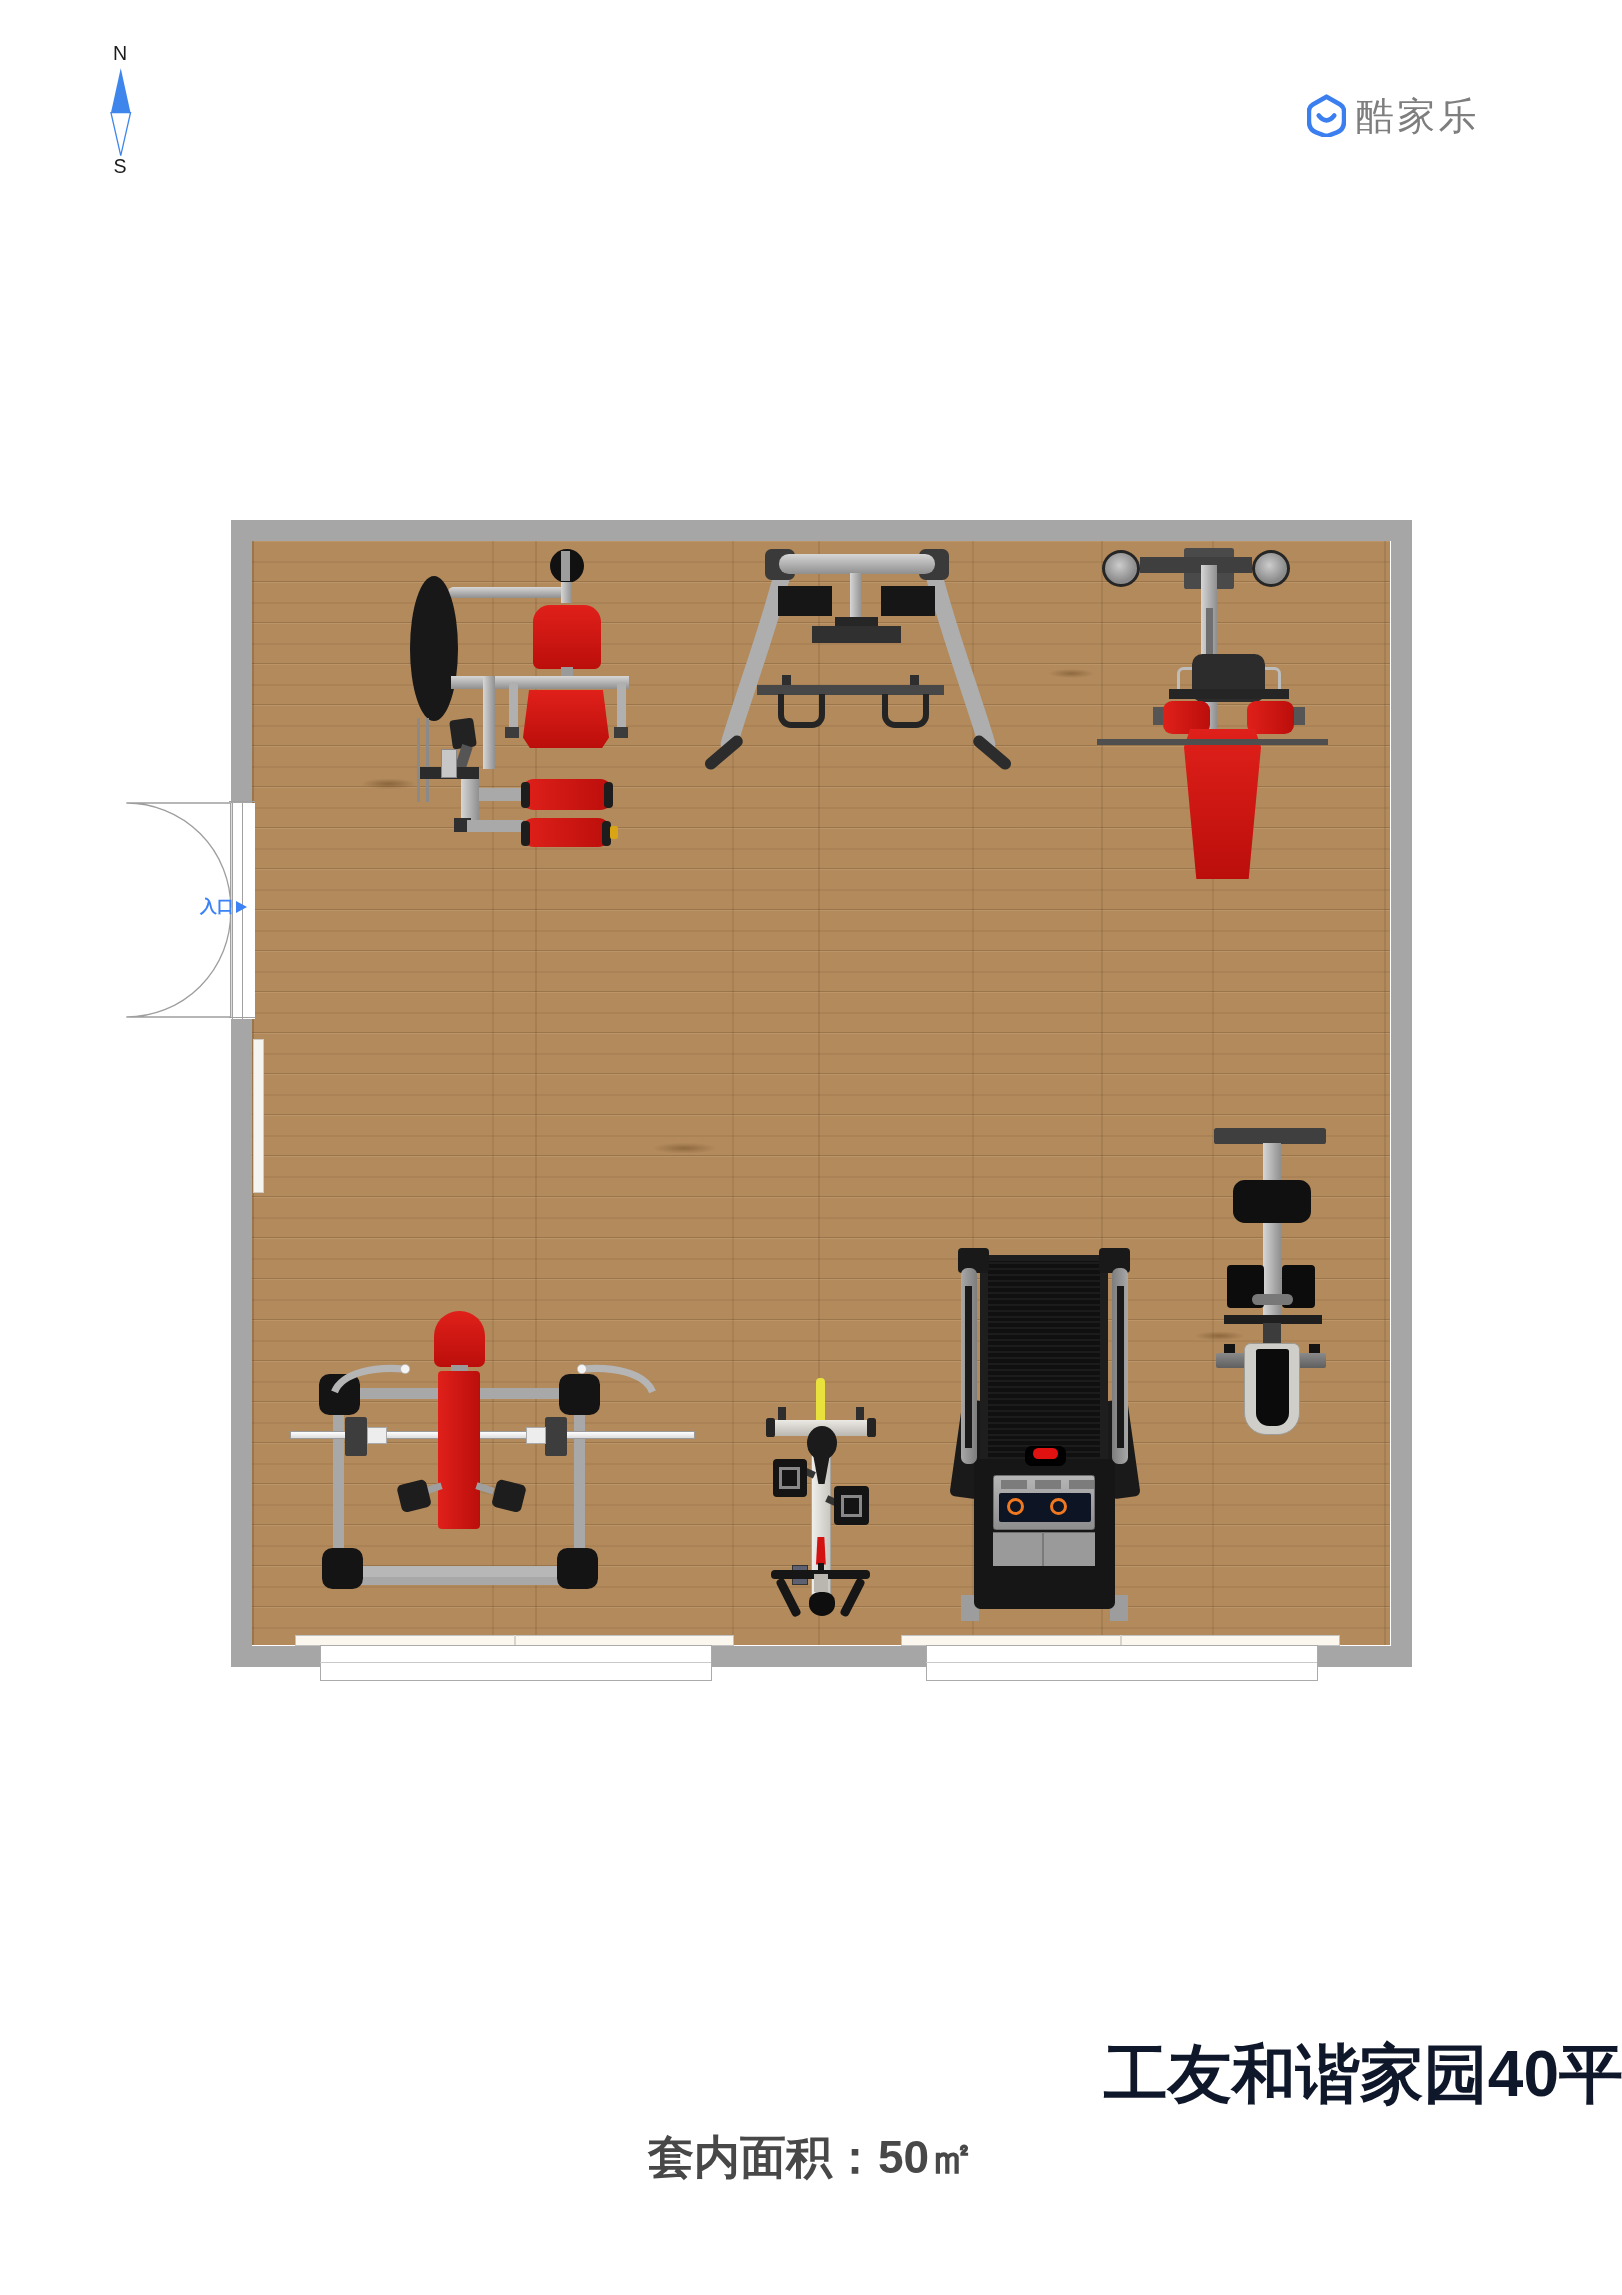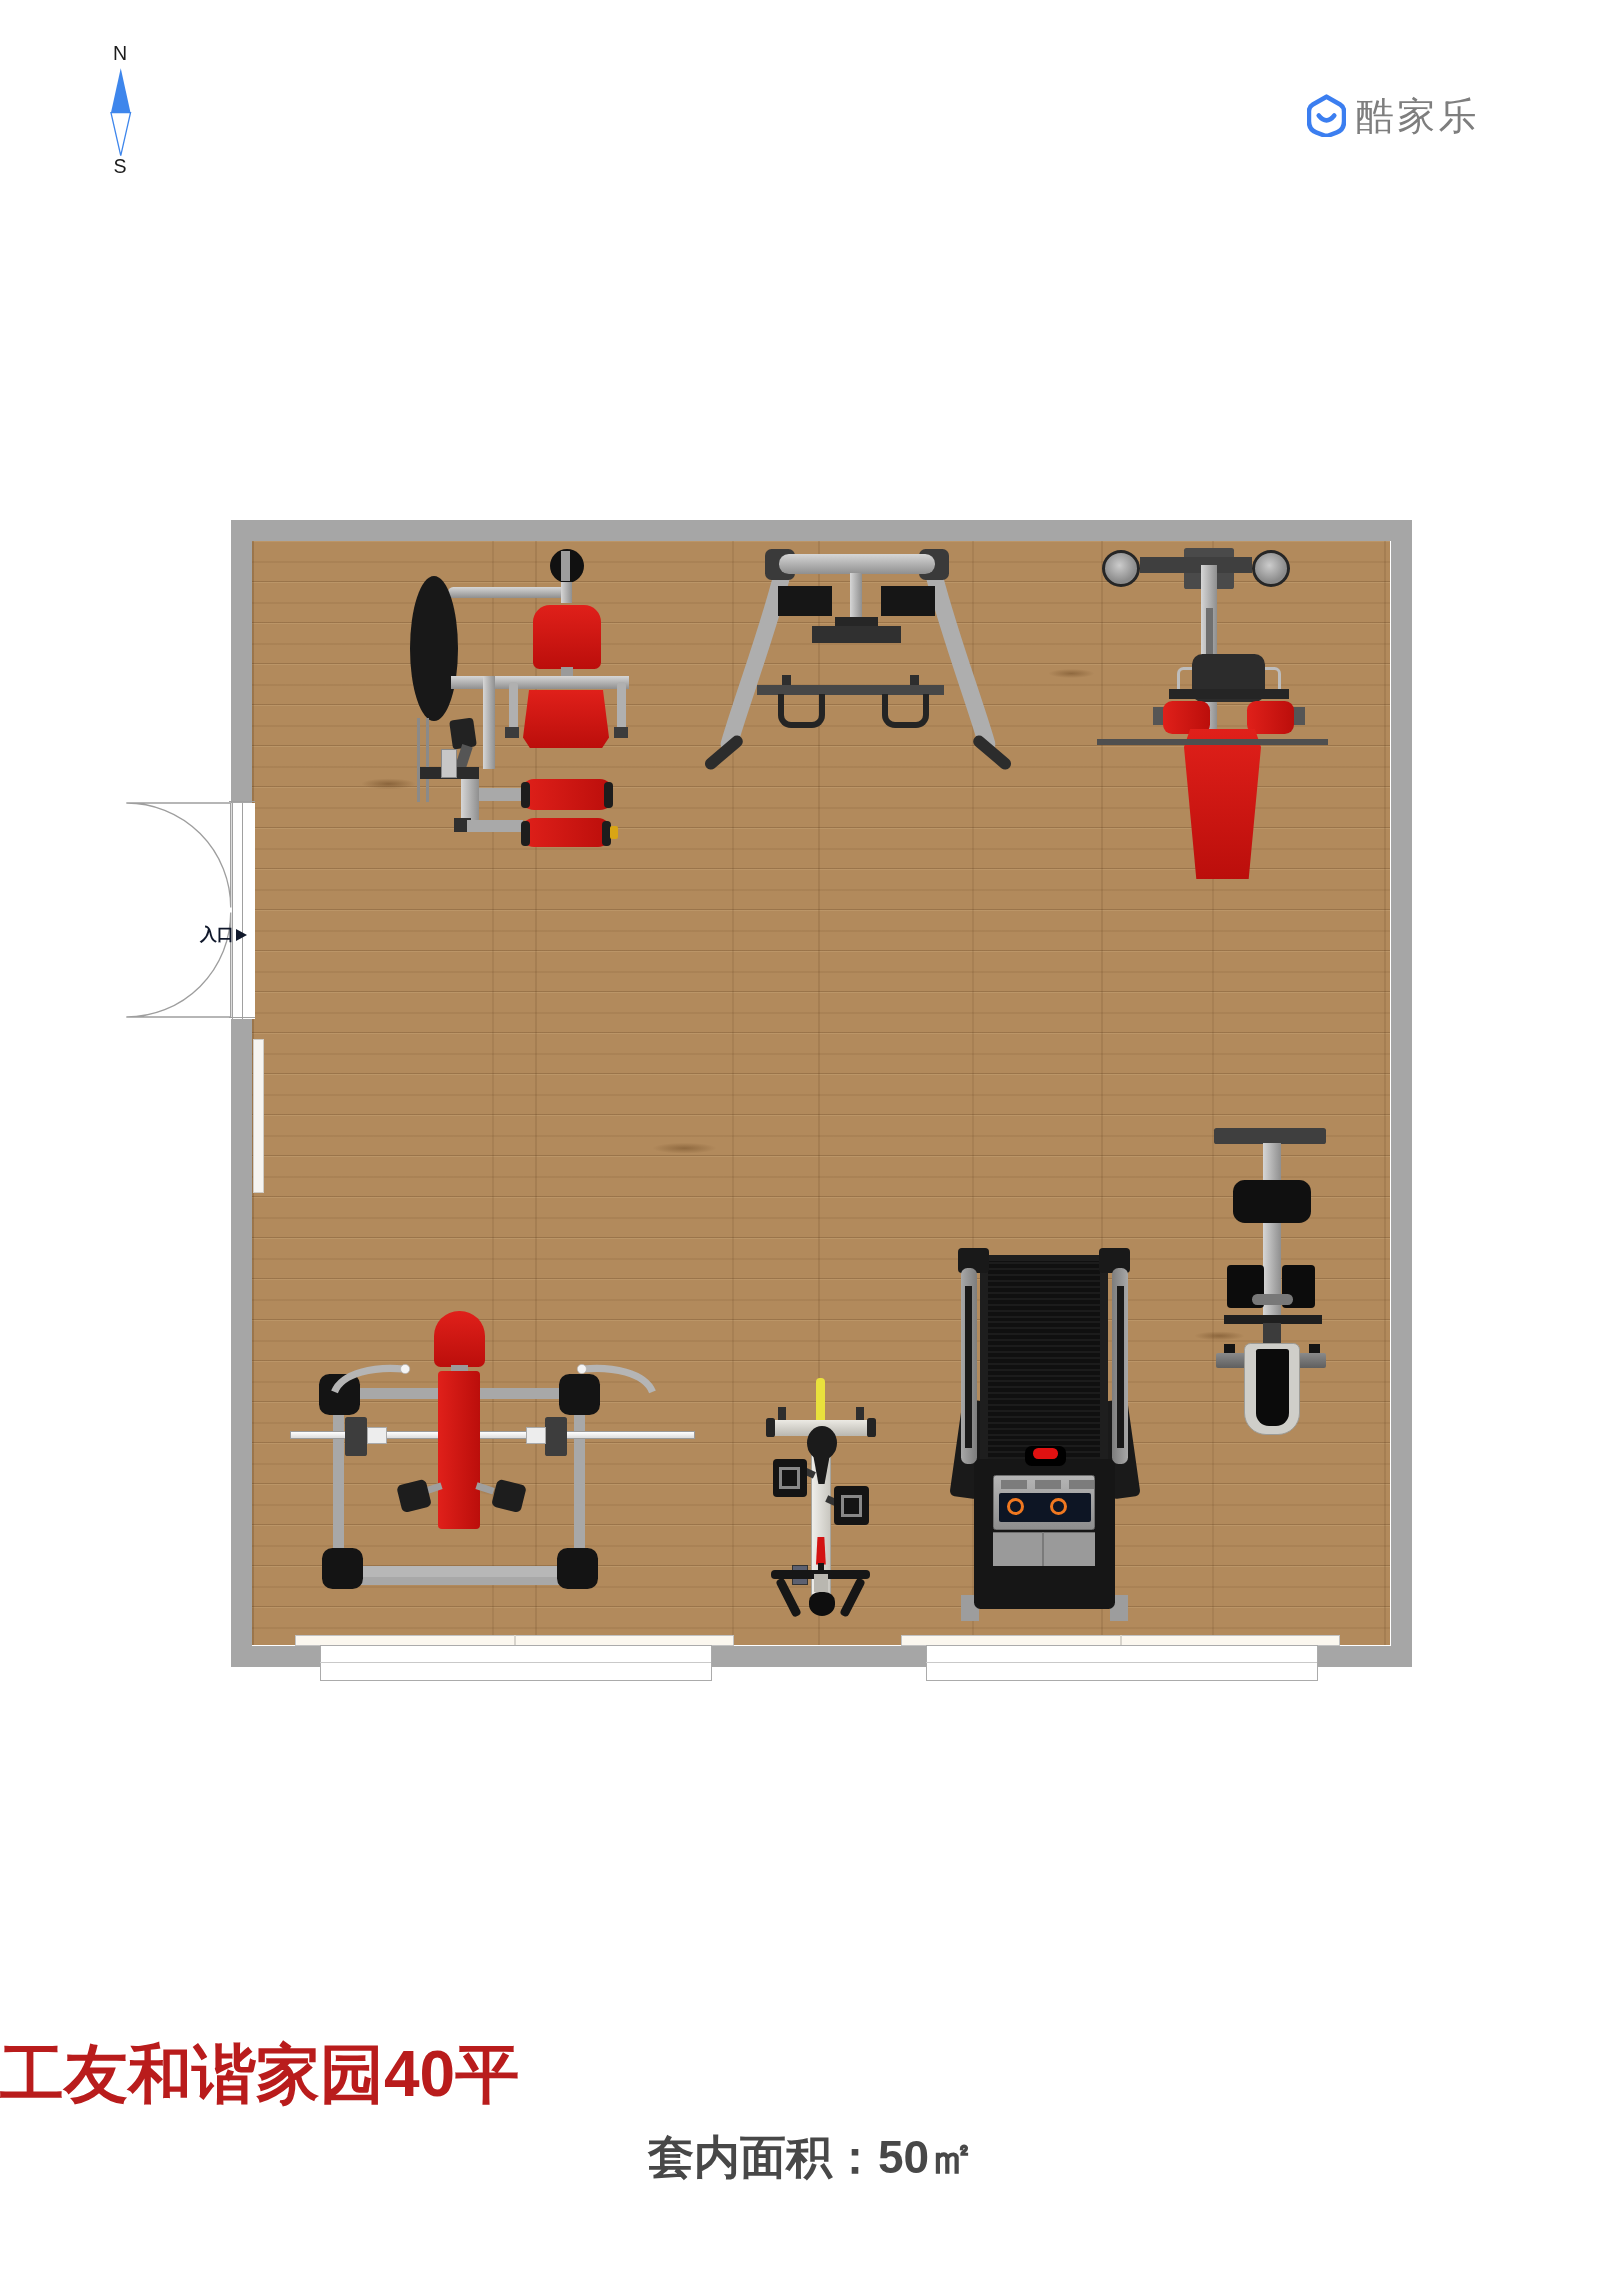--- a/index.html
+++ b/index.html
@@ -26,21 +26,21 @@
       repeating-linear-gradient(90deg, rgba(70,40,12,.12) 0 2px, rgba(70,40,12,0) 2px 283px),
       repeating-linear-gradient(90deg, rgba(70,40,12,.10) 0 2px, rgba(70,40,12,0) 2px 240px),
       repeating-linear-gradient(180deg, rgba(255,230,185,.12) 0 1.3px, rgba(0,0,0,0) 1.3px 19.6px,
         rgba(95,60,25,.10) 19.6px 22px, rgba(0,0,0,0) 22px 40px, rgba(70,40,12,.22) 40px 41px);
   }
   .walls{left:231px;top:520px;width:1181px;height:1147px;border:21.6px solid #a6a6a6;box-sizing:border-box;}
   .compass-label{width:26px;text-align:center;font-size:19.6px;color:#1c1c1c;line-height:1;}
   .brand-text{font-size:38px;color:#7e7e7e;font-weight:500;letter-spacing:3.3px;line-height:1;}
   .entrance{display:flex;align-items:center;gap:2px;font-weight:bold;font-size:17px;line-height:1;}
   .entrance .tri{width:0;height:0;border-top:6.5px solid transparent;border-bottom:6.5px solid transparent;border-left:11px solid currentColor;}
-  .title{left:0;top:2039px;width:1623px;text-align:left;font-size:64px;font-weight:bold;color:#b91c1c;line-height:1.1;}
+  .title{left:0;top:2039px;width:1623px;text-align:right;font-size:64px;font-weight:bold;color:#0f172a;line-height:1.1;}
   .subtitle{left:0;top:2132px;width:1623px;text-align:center;font-size:46px;font-weight:600;color:#484848;line-height:1.1;}
 </style>
 </head>
 <body>
 
 <div class="p compass-label" style="left:107px;top:44px;">N</div>
 <svg class="p" style="left:109px;top:67px;" width="23.5" height="90" viewBox="0 0 36 138">
   <polygon points="18,2 33,70 3,70" fill="#3e86ec"></polygon>
   <polygon points="3,70 33,70 18,136" fill="#ffffff" stroke="#3e86ec" stroke-width="2"></polygon>
 </svg>
@@ -57,21 +57,21 @@
 
 <i class="p" style="left:229px;top:803px;width:25.5px;height:216px;background:#fff;"></i>
 <i class="p" style="left:229px;top:801px;width:25.5px;height:1.3px;background:#a0a0a0;"></i>
 <i class="p" style="left:229px;top:1017px;width:25.5px;height:1.3px;background:#a0a0a0;"></i>
 <i class="p" style="left:232px;top:803px;width:1.3px;height:216px;background:#a0a0a0;"></i>
 <i class="p" style="left:242px;top:803px;width:1.3px;height:216px;background:#a0a0a0;"></i>
 <svg class="p" style="left:125px;top:801px;" width="107" height="218" viewBox="0 0 164 334">
   <path d="M162,3 L2,3 A160,160 0 0 1 162,163 Z" fill="#ffffff" stroke="#9e9e9e" stroke-width="2"></path>
   <path d="M162,331 L2,331 A160,160 0 0 0 162,171 Z" fill="#ffffff" stroke="#9e9e9e" stroke-width="2"></path>
 </svg>
-<div class="p entrance" style="left:200px;top:898px;color:#0f172a;margin-top:28px;">
+<div class="p entrance" style="left:200px;top:898px;color:#3b82f6;">
   <span>入口</span>
   <span class="tri"></span>
 </div>
 
 <i class="p" style="left:253px;top:1039px;width:10.5px;height:154px;background:#f6f4f0;border:0.7px solid #cfccc6;box-sizing:border-box;"></i>
 
 <i class="p" style="left:295px;top:1635px;width:439px;height:10.5px;background:#fbf7ef;border:0.7px solid #c2c2c2;box-sizing:border-box;"></i>
 <i class="p" style="left:514px;top:1635px;width:2px;height:10.5px;background:#d8d4cc;"></i>
 <i class="p" style="left:320px;top:1645px;width:392px;height:36px;background:#fff;border:0.7px solid #ababab;box-sizing:border-box;"></i>
 <i class="p" style="left:320px;top:1662px;width:391px;height:1.3px;background:#c9c9c9;"></i>

